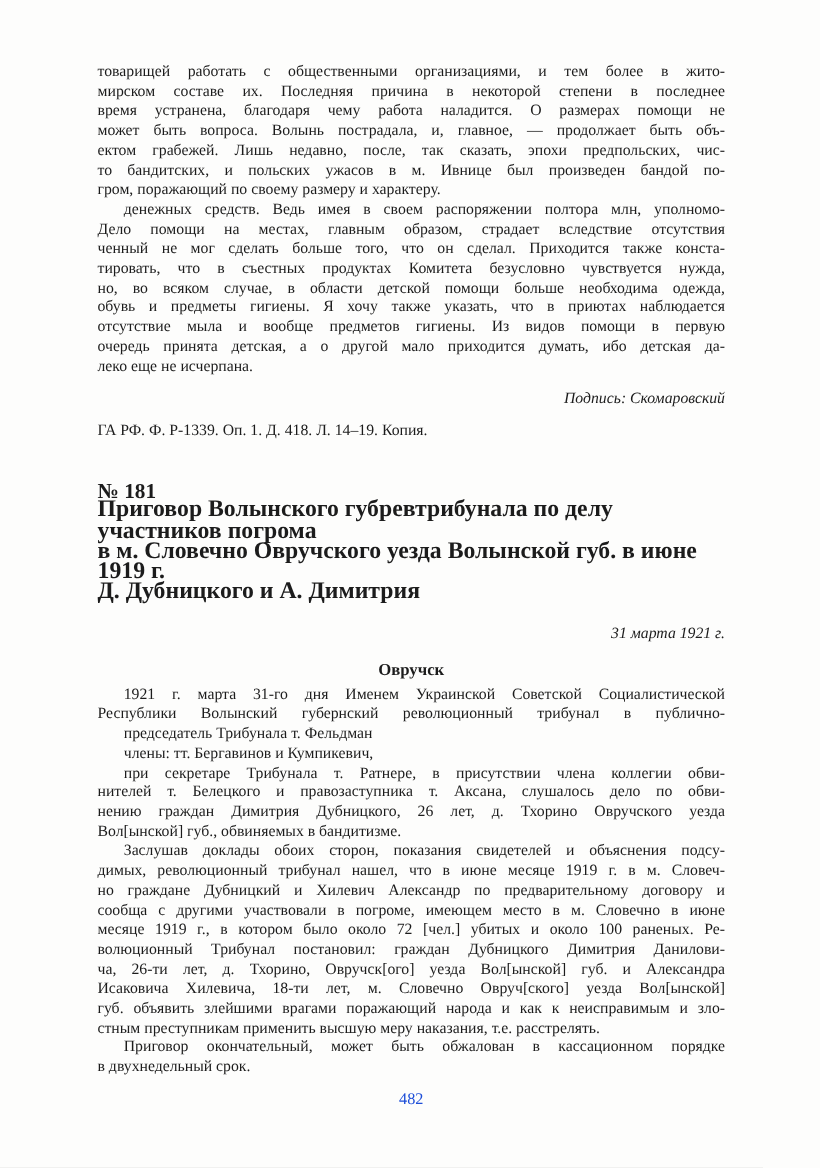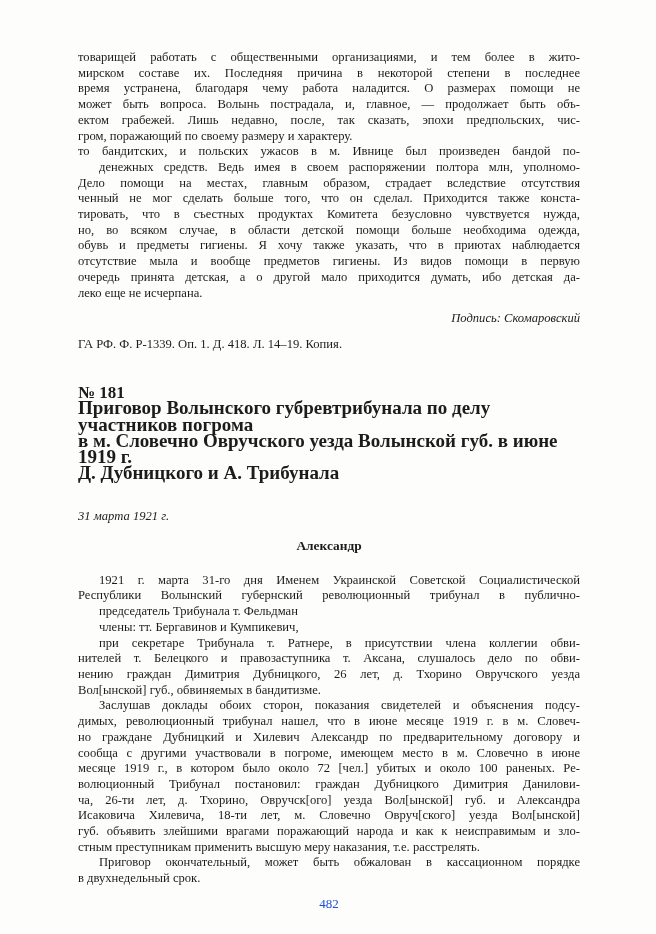--- a/index.html
+++ b/index.html
@@ -51,51 +51,52 @@
     font-weight: 700;
     font-size: 17px;
   }
   .doc-title { 
     font-weight: 700;
     font-size: 19px;
     line-height: 16.2px;
   }
   .doc-title .tline { white-space: normal; }
   .doc-date {
-    margin-top: 28px;
+    margin-top: 18px;
+    text-align: right;
     font-style: italic;
   }
   .doc-heading {
     margin-top: 13px;
     text-align: center;
     font-weight: 700;
     font-size: 13.4px;
   }
-  .sect { margin-top: 19px; }
+  .sect { margin-top: 4px; }
   .page-number {
     margin-top: 9px;
     text-align: center;
     font-size: 13px;
     color: #1d4ed8;
   }
 </style>
 </head>
 <body>
 
 <div class="page">
   <div class="content">
 
     <div class="para j">
         <div class="tline">товарищей работать с общественными организациями, и тем более в жито-</div>
         <div class="tline">мирском составе их. Последняя причина в некоторой степени в последнее</div>
         <div class="tline">время устранена, благодаря чему работа наладится. О размерах помощи не</div>
         <div class="tline">может быть вопроса. Волынь пострадала, и, главное, — продолжает быть объ-</div>
         <div class="tline">ектом грабежей. Лишь недавно, после, так сказать, эпохи предпольских, чис-</div>
+        <div class="tline">то бандитских, и польских ужасов в м. Ивнице был произведен бандой по-</div>
         <div class="tline tlast">гром, поражающий по своему размеру и характеру.</div>
-        <div class="tline">то бандитских, и польских ужасов в м. Ивнице был произведен бандой по-</div>
       </div>
 
     <div class="para j indent">
         <div class="tline">денежных средств. Ведь имея в своем распоряжении полтора млн, уполномо-</div>
         <div class="tline">Дело помощи на местах, главным образом, страдает вследствие отсутствия</div>
         <div class="tline">ченный не мог сделать больше того, что он сделал. Приходится также конста-</div>
         <div class="tline">тировать, что в съестных продуктах Комитета безусловно чувствуется нужда,</div>
         <div class="tline">но, во всяком случае, в области детской помощи больше необходима одежда,</div>
         <div class="tline">обувь и предметы гигиены. Я хочу также указать, что в приютах наблюдается</div>
         <div class="tline">отсутствие мыла и вообще предметов гигиены. Из видов помощи в первую</div>
@@ -105,26 +106,26 @@
 
     <div class="signature">Подпись: Скомаровский</div>
 
     <div class="archive">ГА РФ. Ф. Р-1339. Оп. 1. Д. 418. Л. 14–19. Копия.</div>
 
     <div class="doc-number">№ 181</div>
 
     <div class="doc-title">
         <div class="tline">Приговор Волынского губревтрибунала по делу участников погрома</div>
         <div class="tline">в м. Словечно Овручского уезда Волынской губ. в июне 1919 г.</div>
-        <div class="tline tlast">Д. Дубницкого и А. Трибунала</div>
+        <div class="tline tlast">Д. Дубницкого и А. Димитрия</div>
       </div>
 
     <div class="doc-date">31 марта 1921 г.</div>
 
-    <div class="doc-heading">Александр</div>
+    <div class="doc-heading">Овручск</div>
 
     <div class="para j indent sect">
         <div class="tline">1921 г. марта 31-го дня Именем Украинской Советской Социалистической</div>
         <div class="tline">Республики Волынский губернский революционный трибунал в публично-</div>
       </div>
 
     <div class="para indent-all">
         <div class="tline">председатель Трибунала т. Фельдман</div>
         <div class="tline tlast">члены: тт. Бергавинов и Кумпикевич,</div>
       </div>

